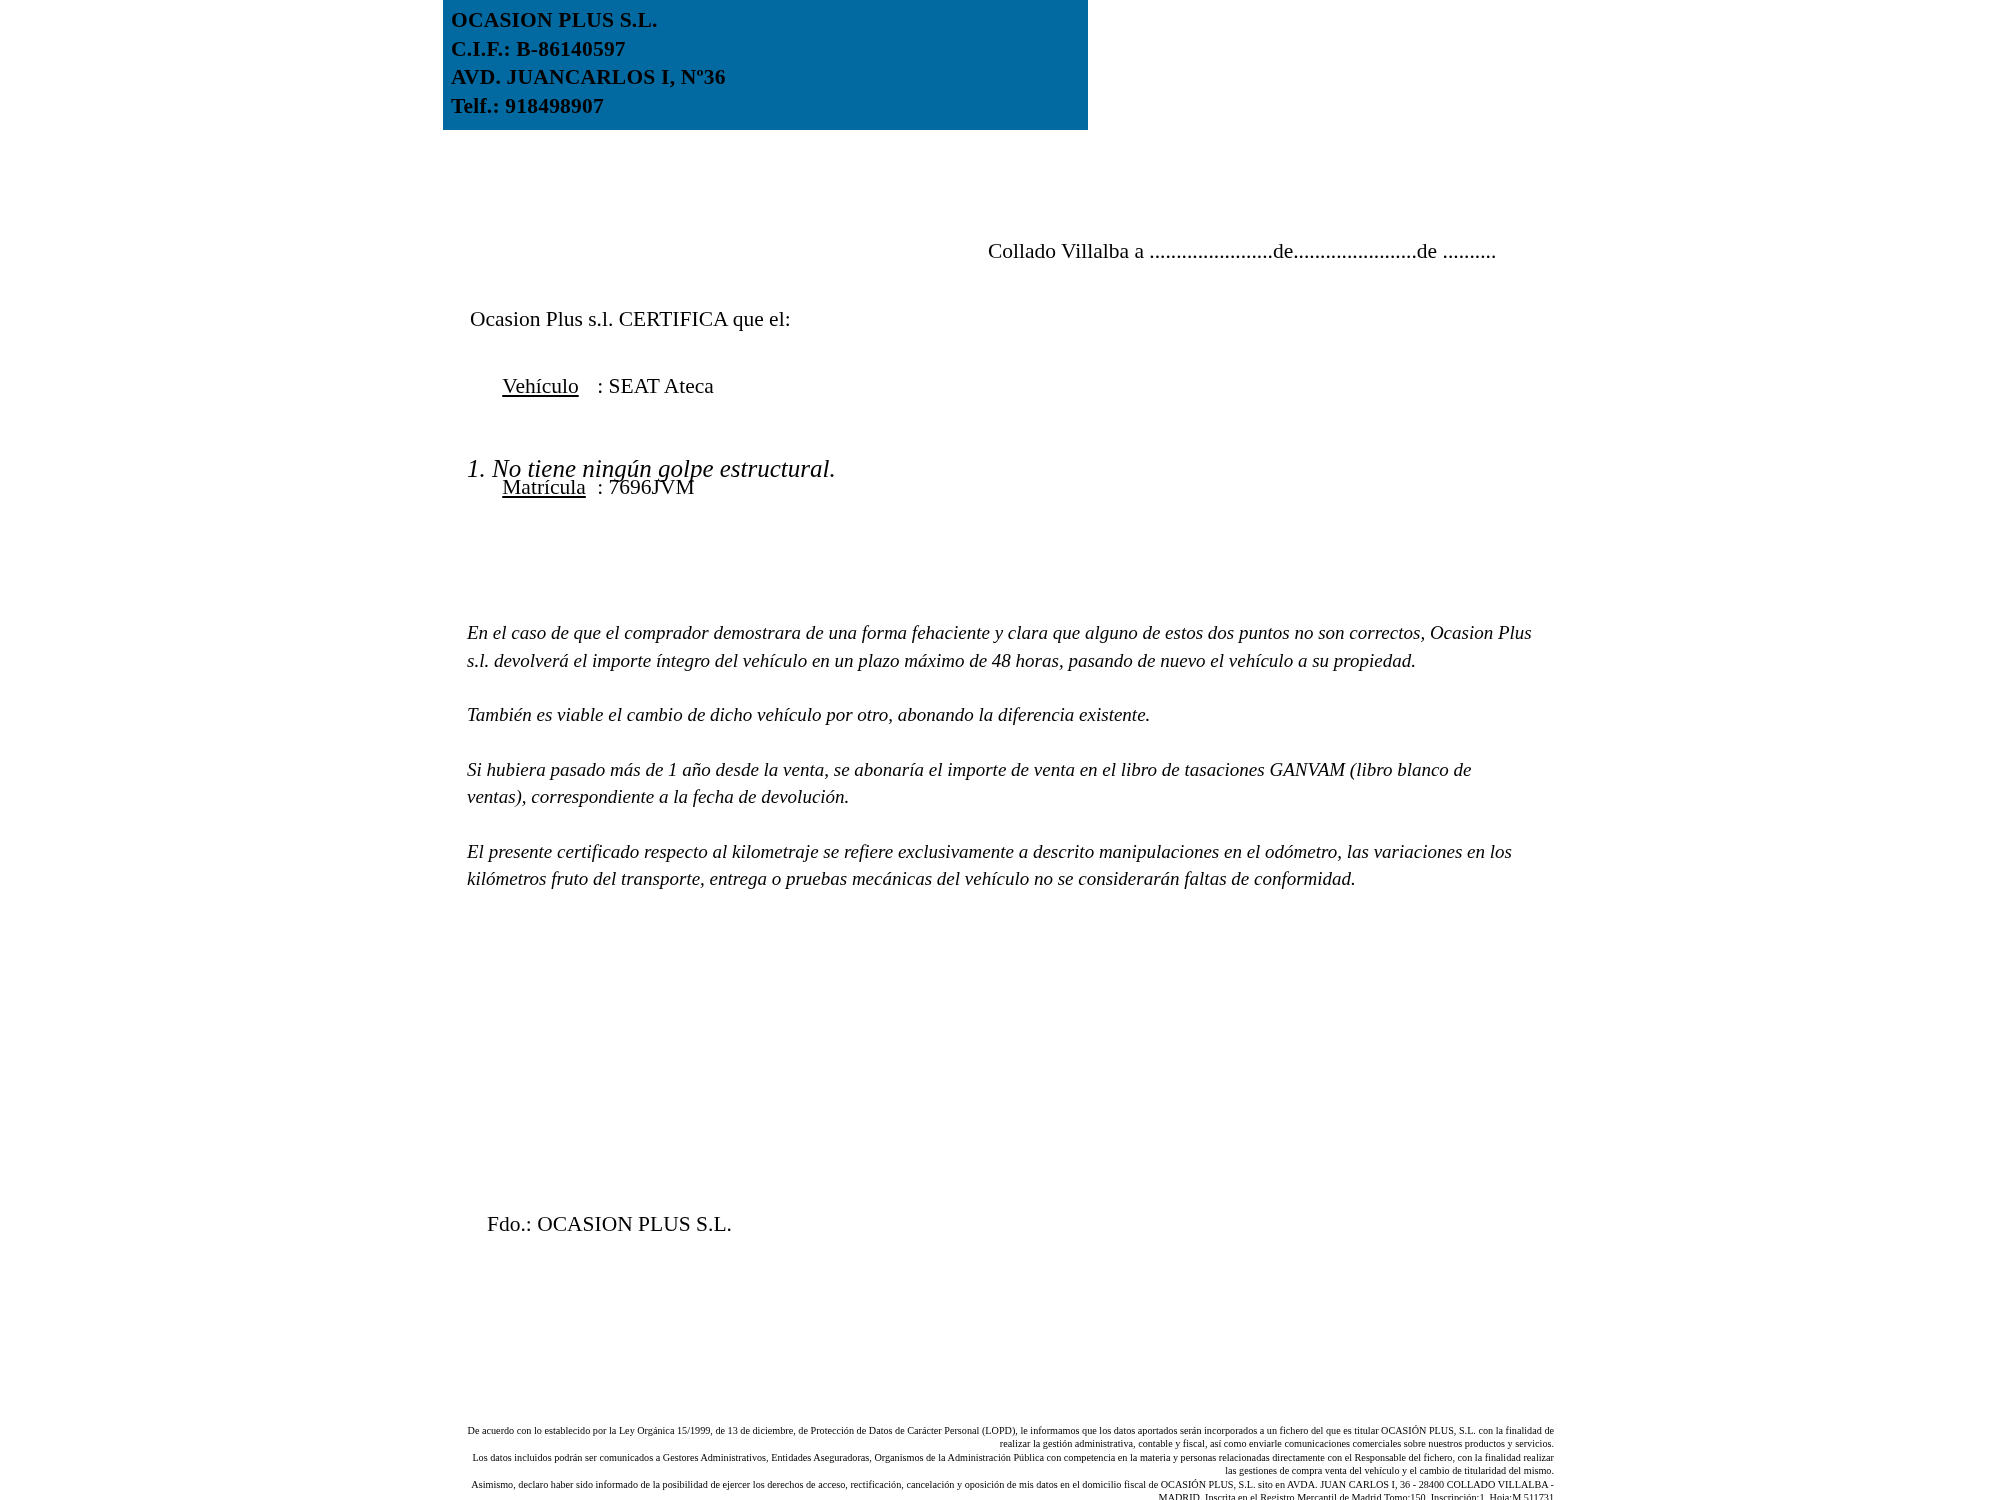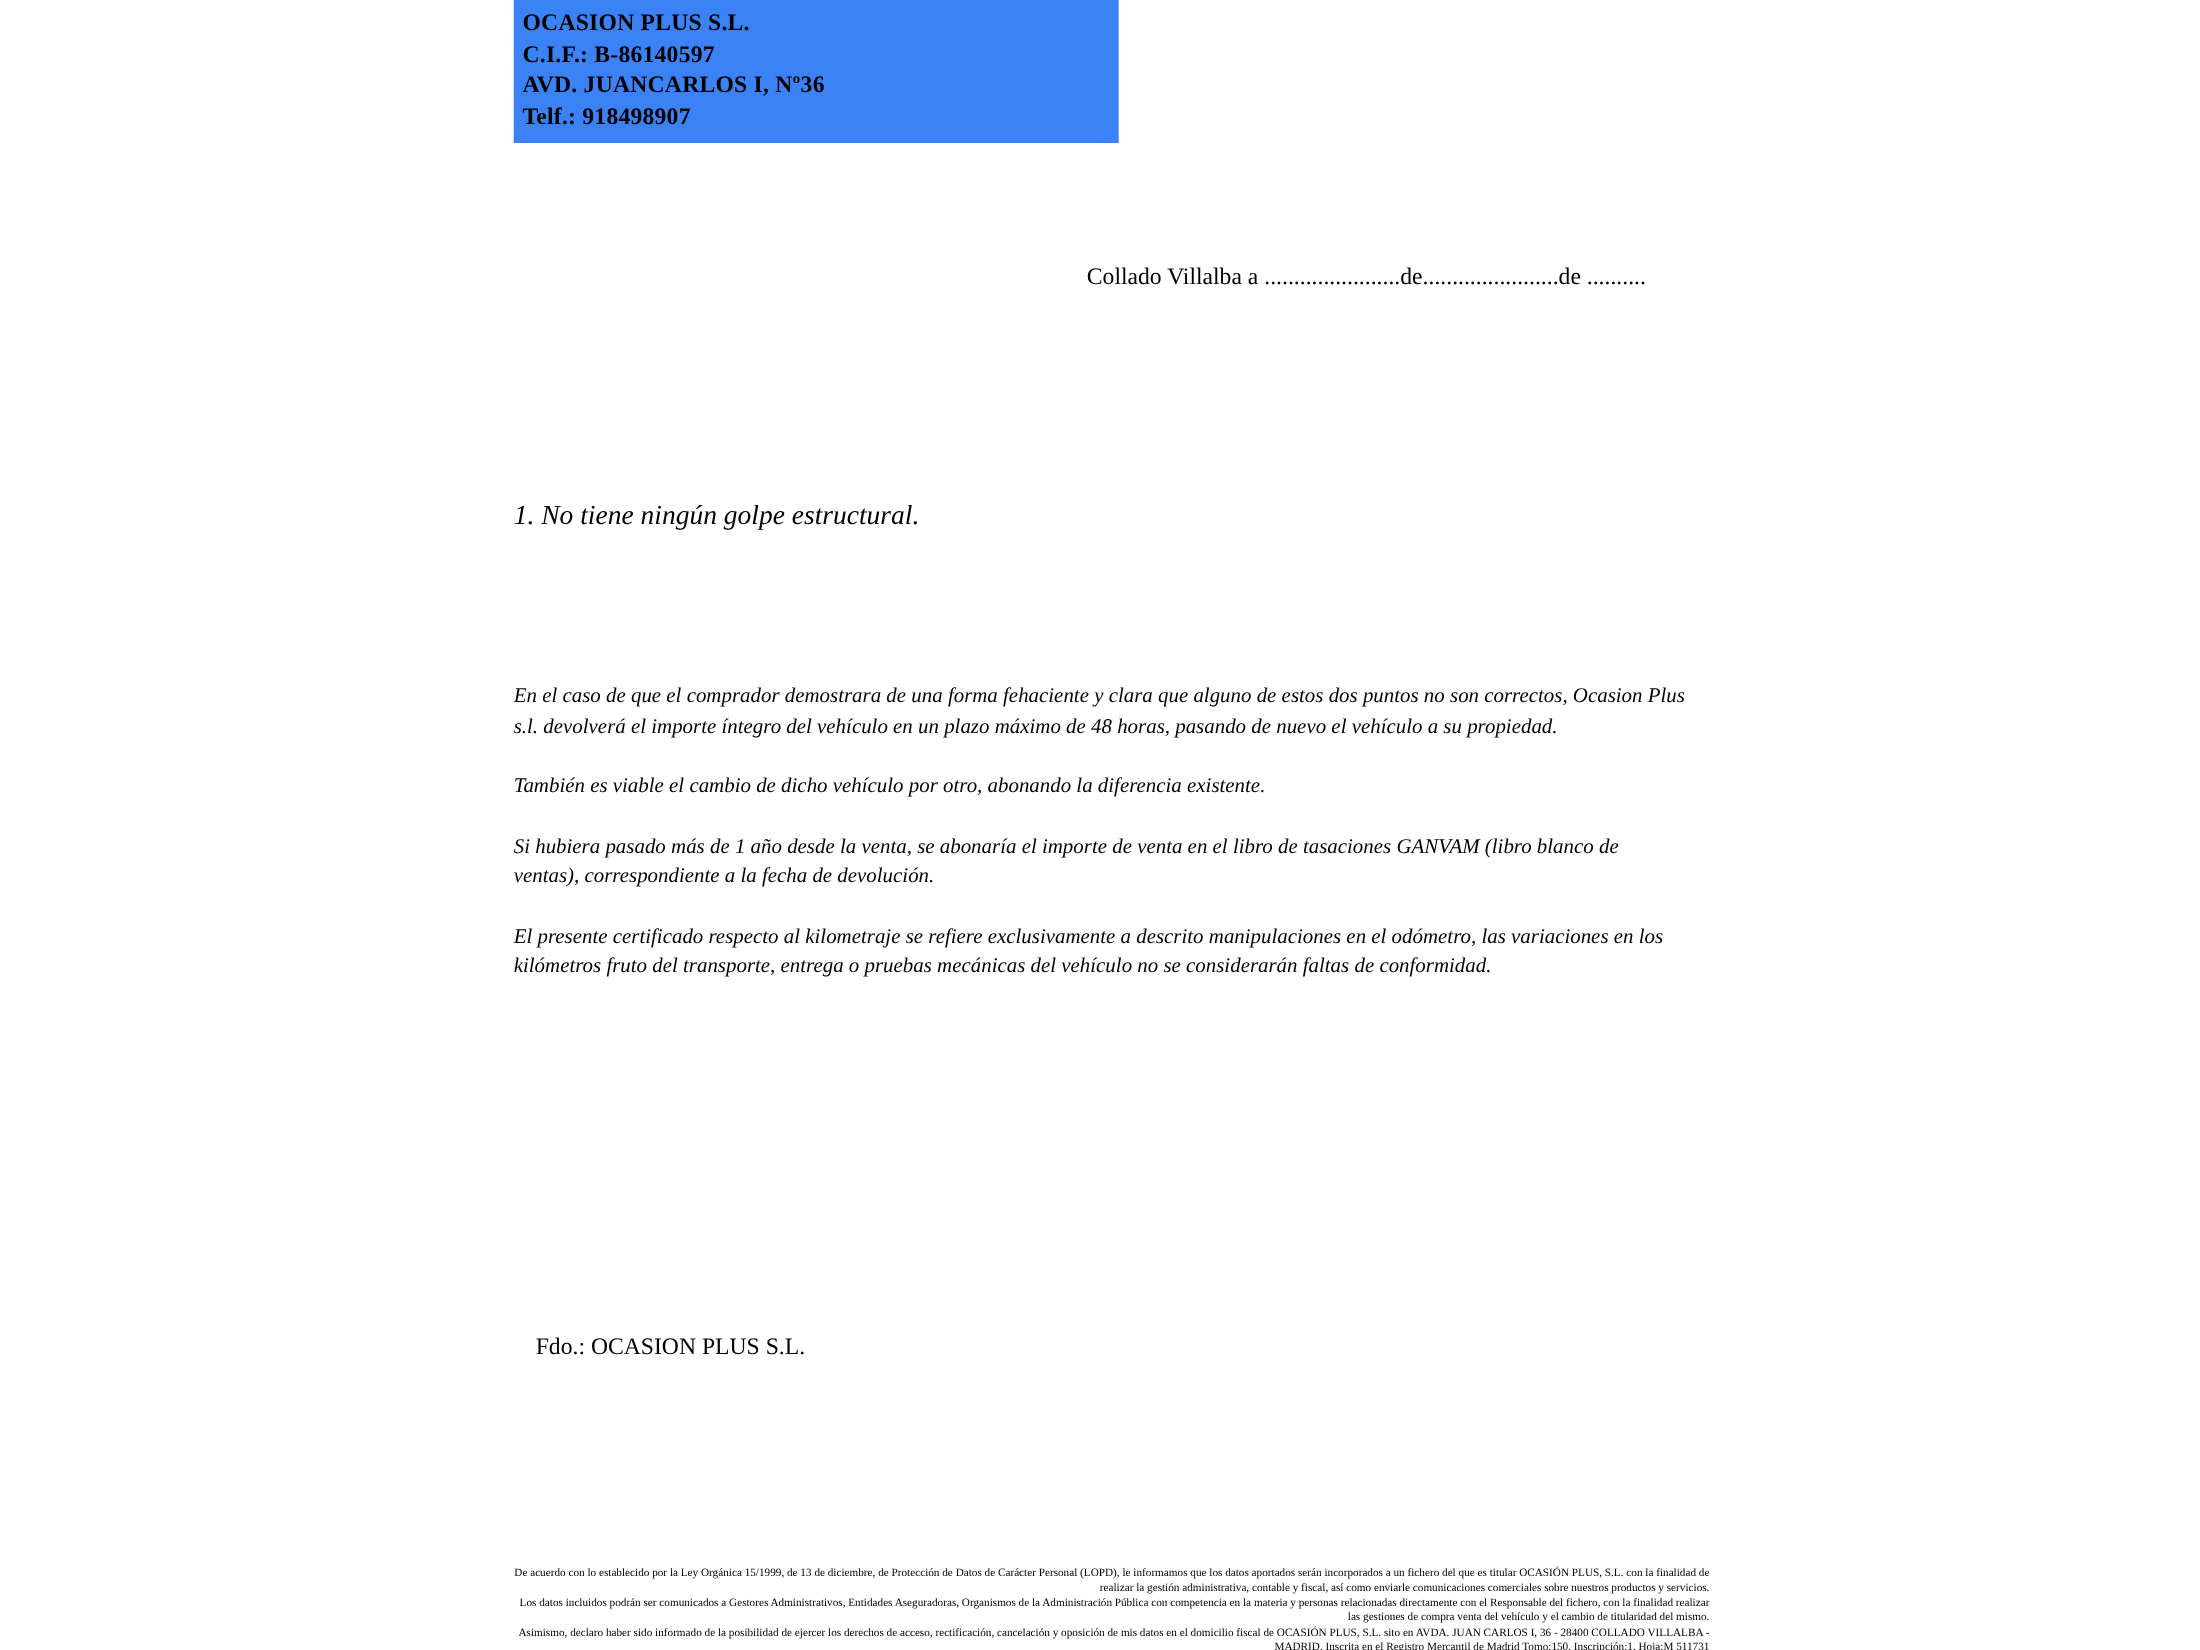--- a/index.html
+++ b/index.html
@@ -21,24 +21,24 @@
     left: 0;
     top: 0;
     width: 2000px;
     height: 1500px;
     background: #ffffff;
   }
 
   
   .letterhead {
     position: absolute;
-    left: 467px;
+    left: 443px;
     top: 0px;
-    width: 550px;
-    background: #3b82f6;
+    width: 645px;
+    background: #0369a1;
     padding: 6px 0 10px 8px;
     box-sizing: border-box;
   }
   .letterhead .lh-line {
     font-family: "Liberation Serif", serif;
     font-weight: bold;
     font-size: 21.5px;
     line-height: 28.5px;
     letter-spacing: 0.2px;
     white-space: pre;
@@ -137,20 +137,29 @@
 
   <div class="letterhead">
     <div class="lh-line">OCASION PLUS S.L.</div>
     <div class="lh-line">C.I.F.: B-86140597</div>
     <div class="lh-line">AVD. JUANCARLOS I, Nº36</div>
     <div class="lh-line">Telf.: 918498907</div>
   </div>
 
   <div class="date-line">Collado Villalba a .......................de.......................de ..........</div>
 
+  <div class="certifies">
+    <div class="cert-row">Ocasion Plus s.l. CERTIFICA que el:</div>
+    <div class="cert-row">
+      <span class="cert-label">Vehículo</span><span>: SEAT Ateca</span>
+    </div>
+    <div class="cert-row">
+      <span class="cert-label">Matrícula</span><span>: 7696JVM</span>
+    </div>
+  </div>
 
   <div class="points">
     <div class="pt">1. No tiene ningún golpe estructural.</div>
   </div>
 
   <div class="body-paras">
     <p>En el caso de que el comprador demostrara de una forma fehaciente y clara que alguno de estos dos puntos no son correctos, Ocasion Plus s.l. devolverá el importe íntegro del vehículo en un plazo máximo de 48 horas, pasando de nuevo el vehículo a su propiedad.</p>
     <p>También es viable el cambio de dicho vehículo por otro, abonando la diferencia existente.</p>
     <p>Si hubiera pasado más de 1 año desde la venta, se abonaría el importe de venta en el libro de tasaciones GANVAM (libro blanco de ventas), correspondiente a la fecha de devolución.</p>
     <p>El presente certificado respecto al kilometraje se refiere exclusivamente a descrito manipulaciones en el odómetro, las variaciones en los kilómetros fruto del transporte, entrega o pruebas mecánicas del vehículo no se considerarán faltas de conformidad.</p>

